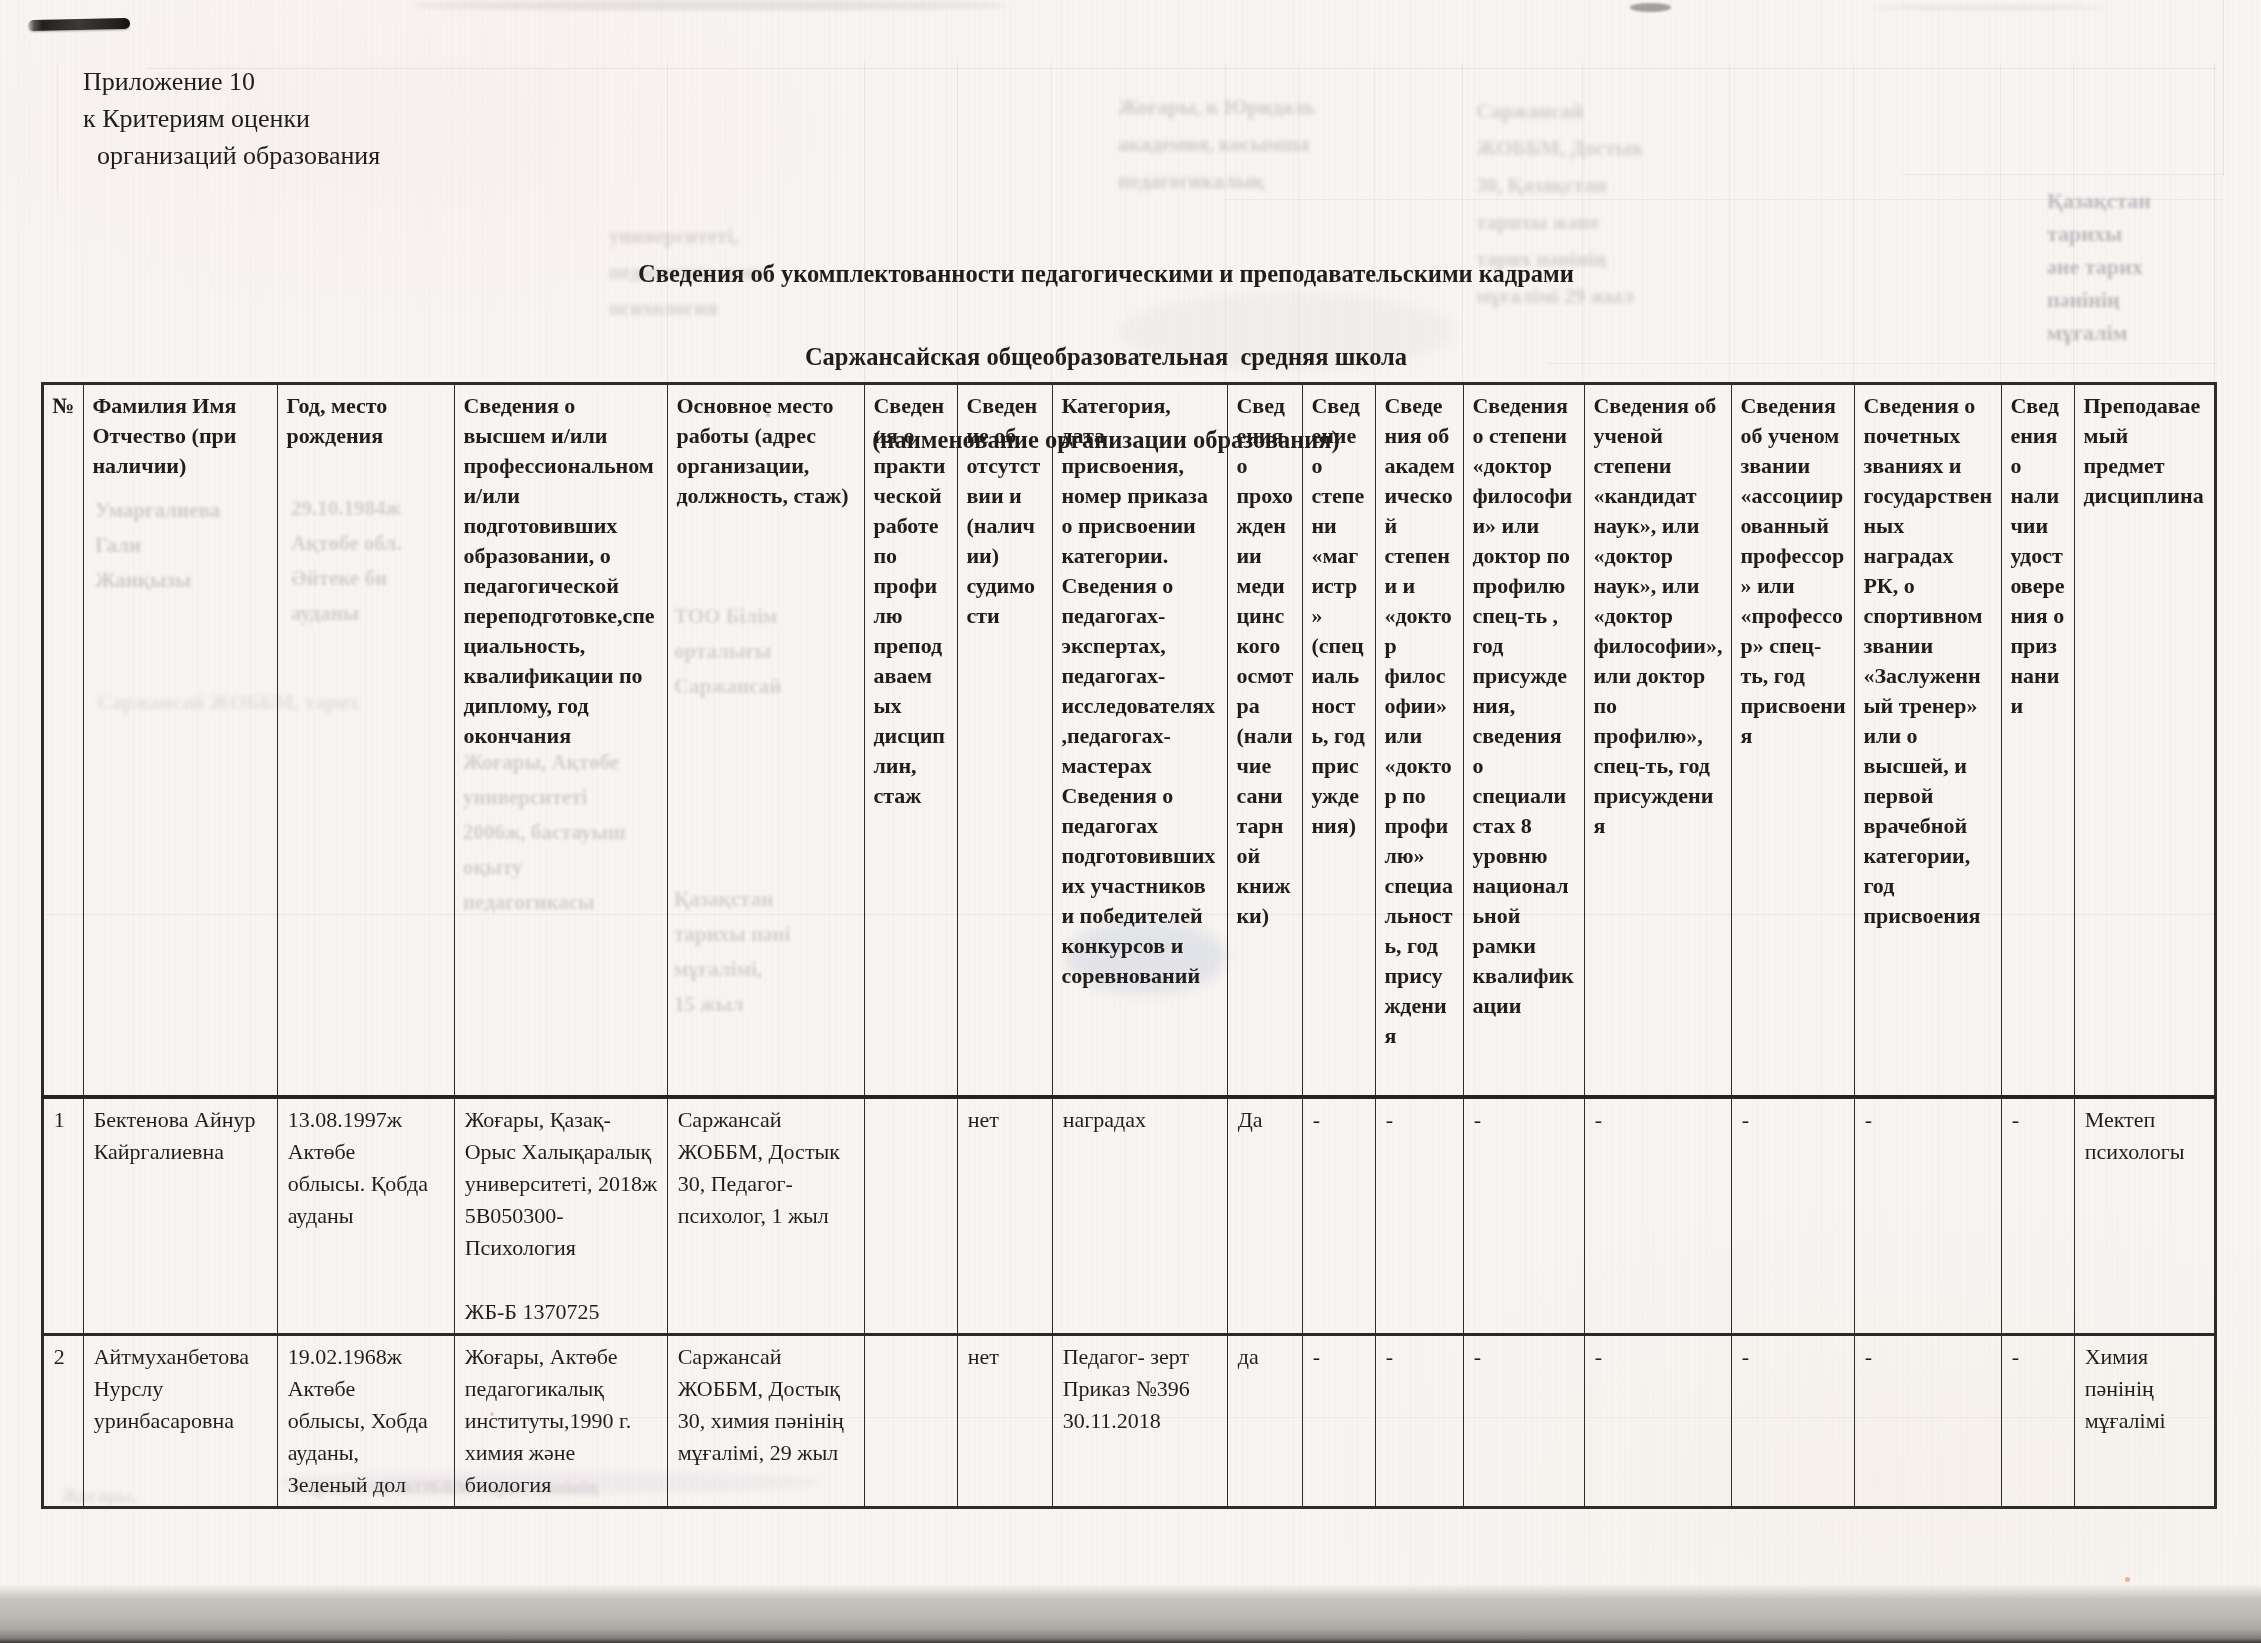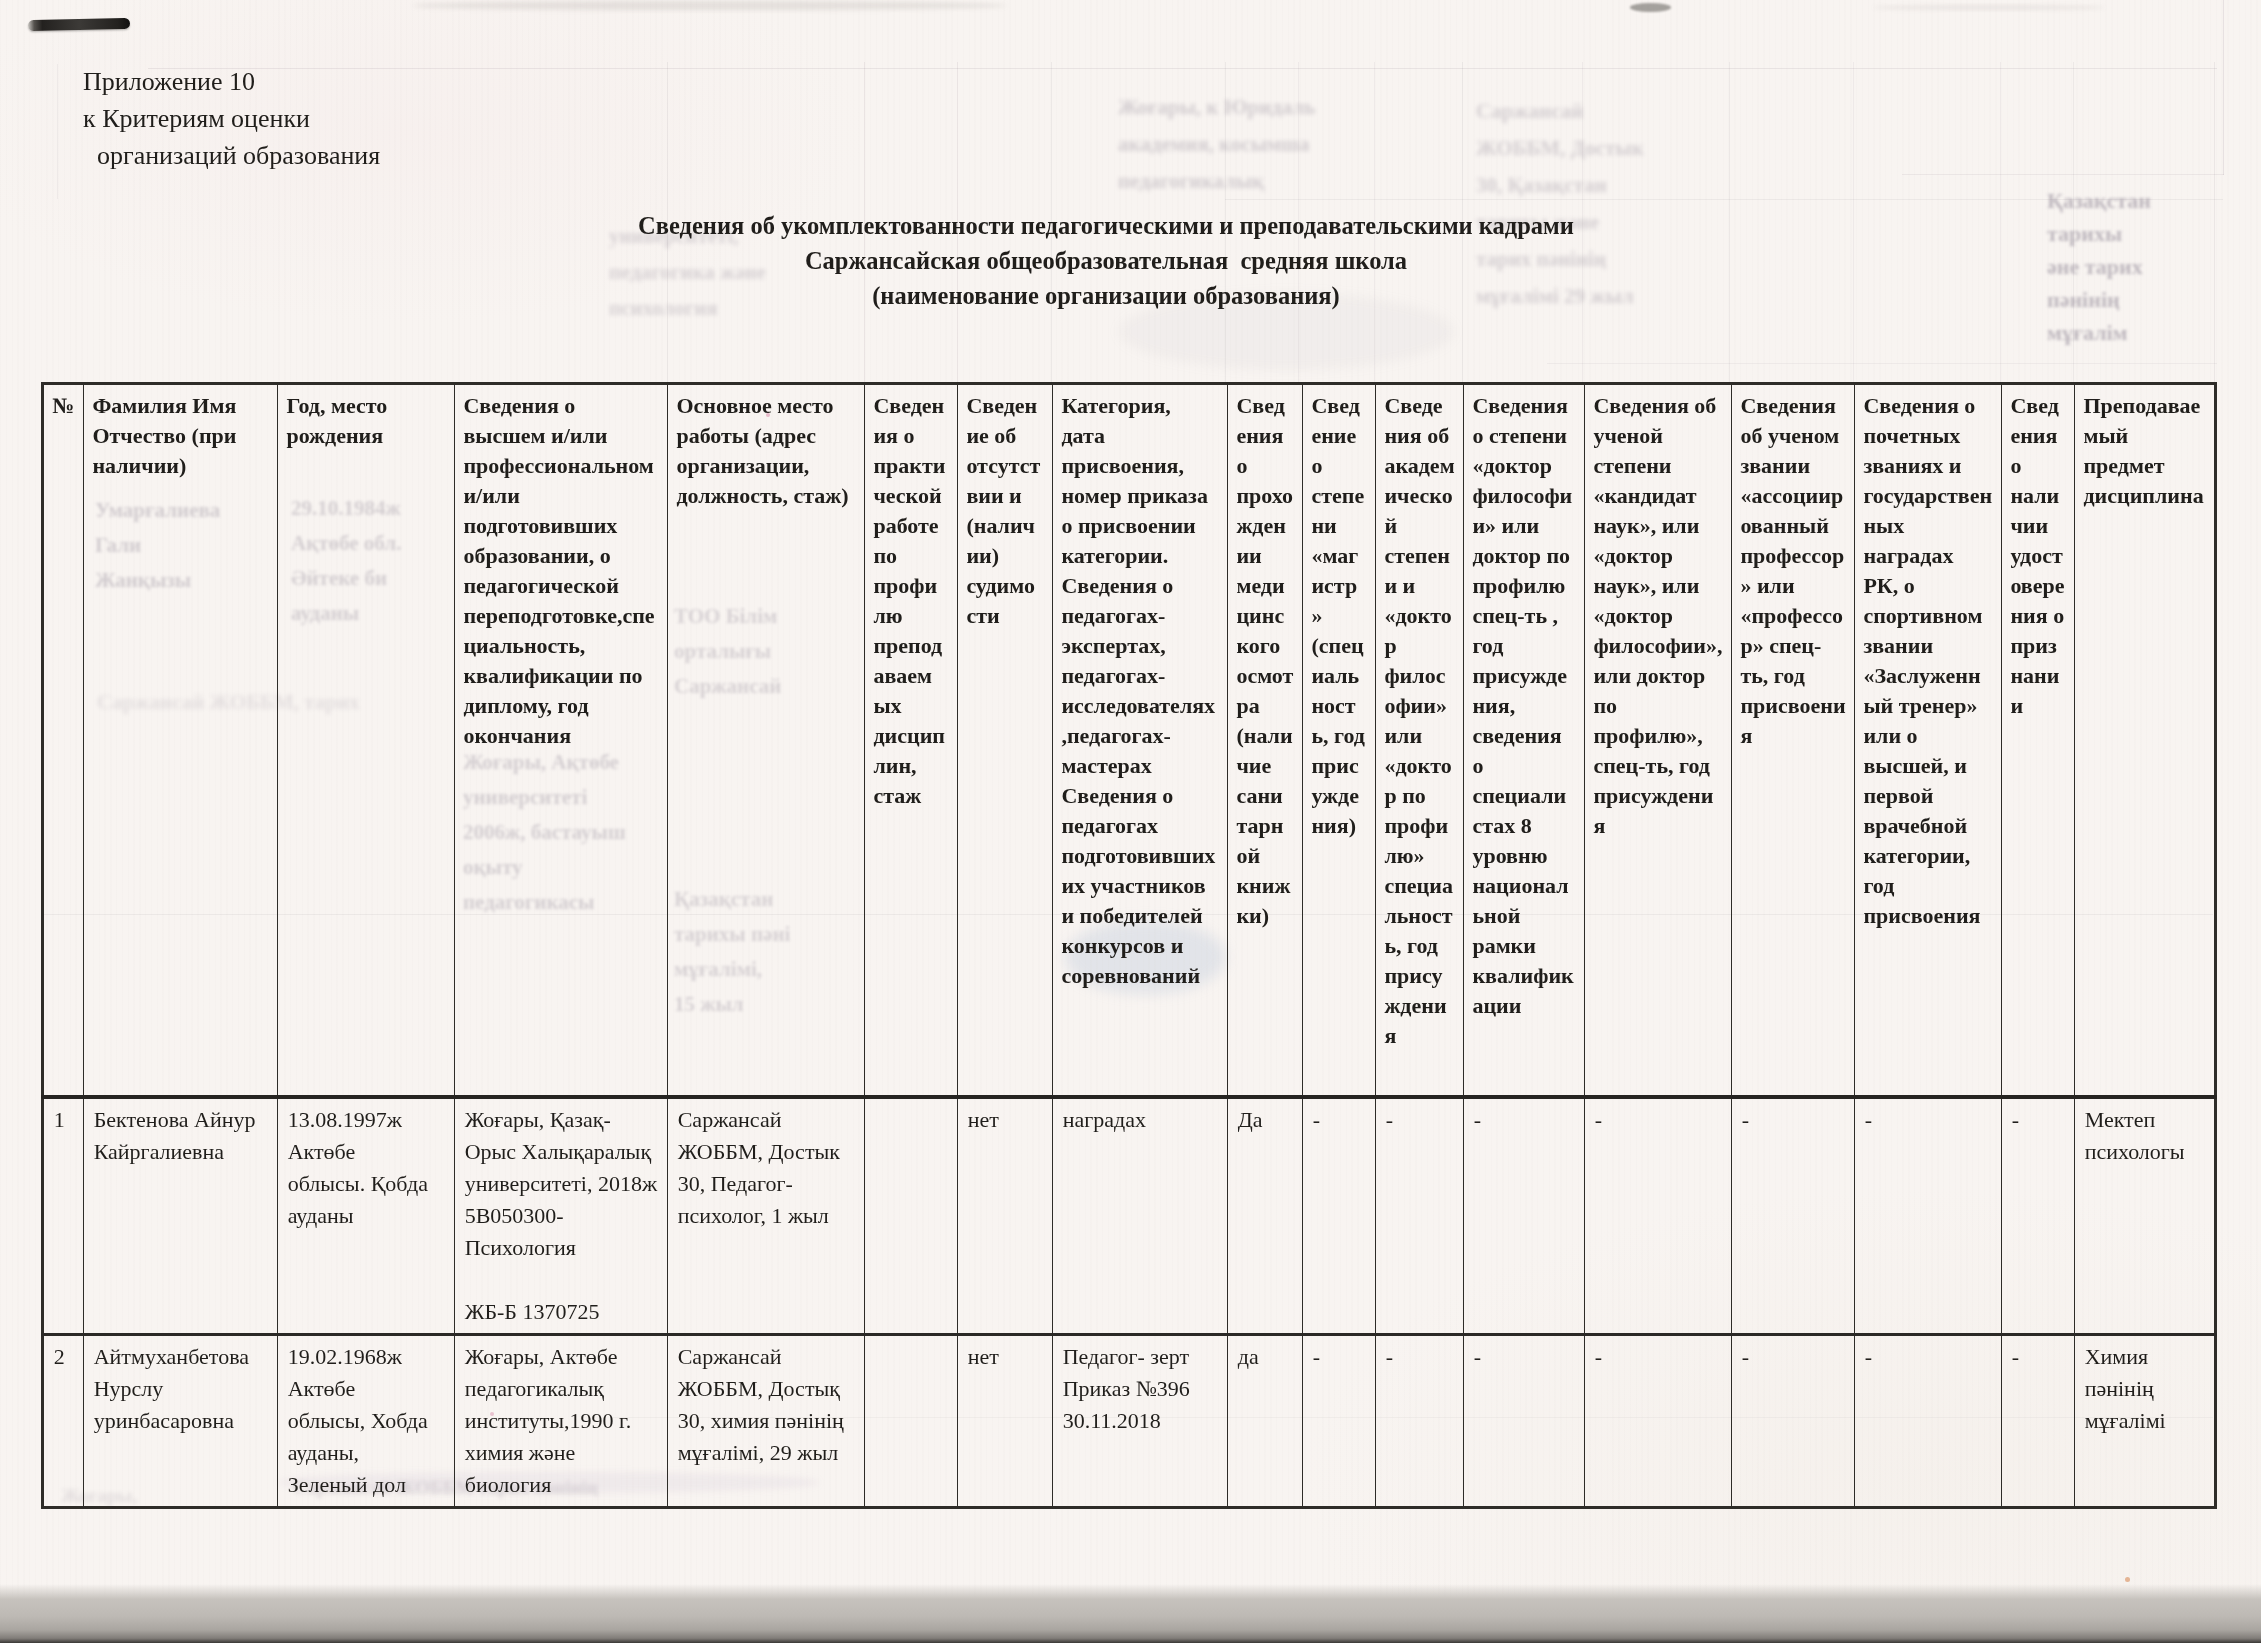--- a/index.html
+++ b/index.html
@@ -30,21 +30,21 @@
     position:absolute;left:28px;top:19.3px;width:102px;height:11px;z-index:5;
     border-radius:5.8px;transform:rotate(-1.2deg);
     background:linear-gradient(90deg,#c9c6c2 0%,#55524e 6%,#23211f 14%,#3c3a37 50%,#23211f 88%,#111010 100%);
     box-shadow:0 1.3px 1.9px rgba(0,0,0,0.25);
   }
 
   .appendix{position:absolute;left:83px;top:63px;z-index:2;font-size:26px;line-height:37px;}
   .appendix-line.indent{padding-left:14px;}
 
   .title-block{position:absolute;left:0;top:208px;width:2212px;z-index:2;text-align:center;}
-  .title-line{font-size:24.5px;font-weight:bold;line-height:35px;white-space:pre;}
+  .title-line{font-size:24.5px;font-weight:bold;line-height:35px;white-space:pre;margin-top:48px;}
 
   table.staff-table{
     position:absolute;left:41px;top:382px;z-index:2;
     width:2172px;table-layout:fixed;border-collapse:collapse;
     border:3.9px solid #2e2c28;background:transparent;
   }
   .staff-table th,.staff-table td{
     border:1.9px solid #2e2c28;vertical-align:top;background:transparent;
     white-space:pre-line;overflow-wrap:anywhere;overflow:hidden;
   }

